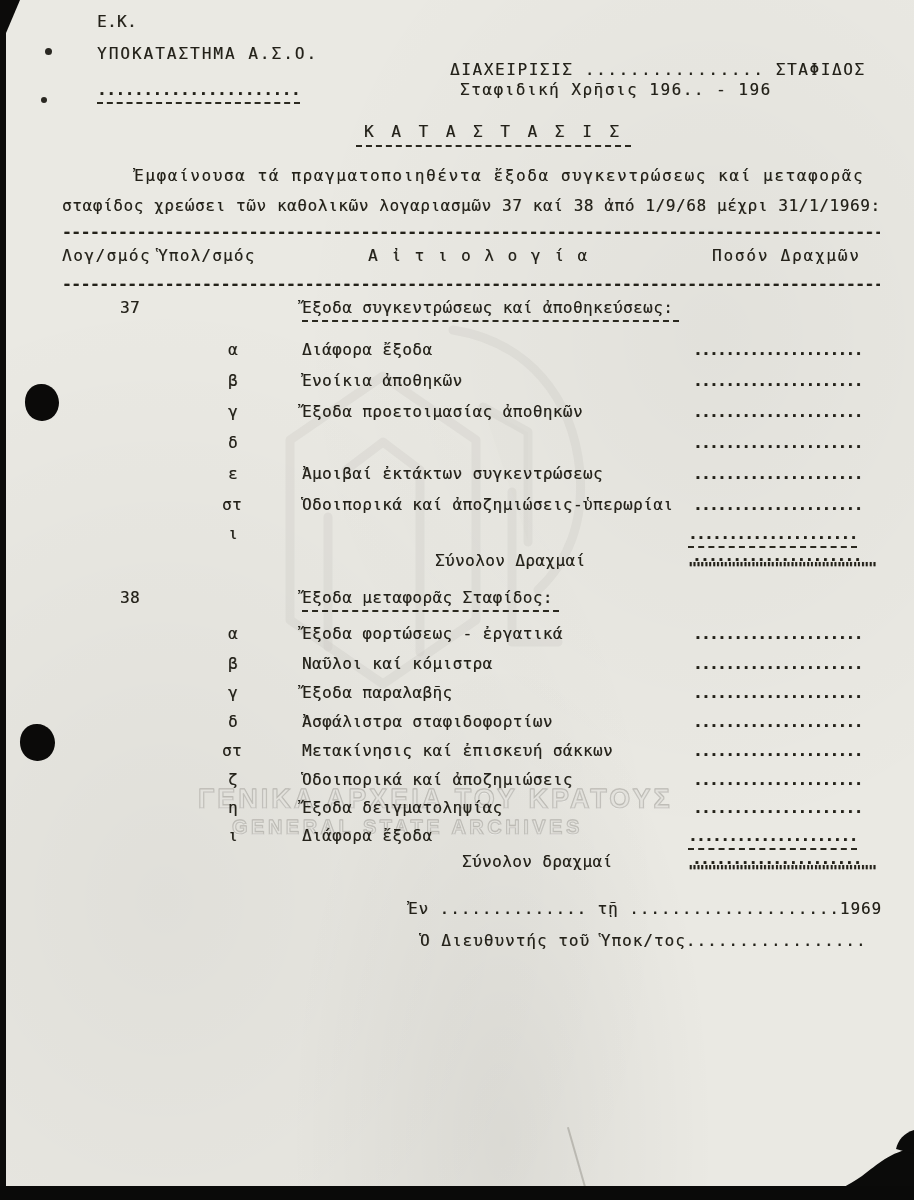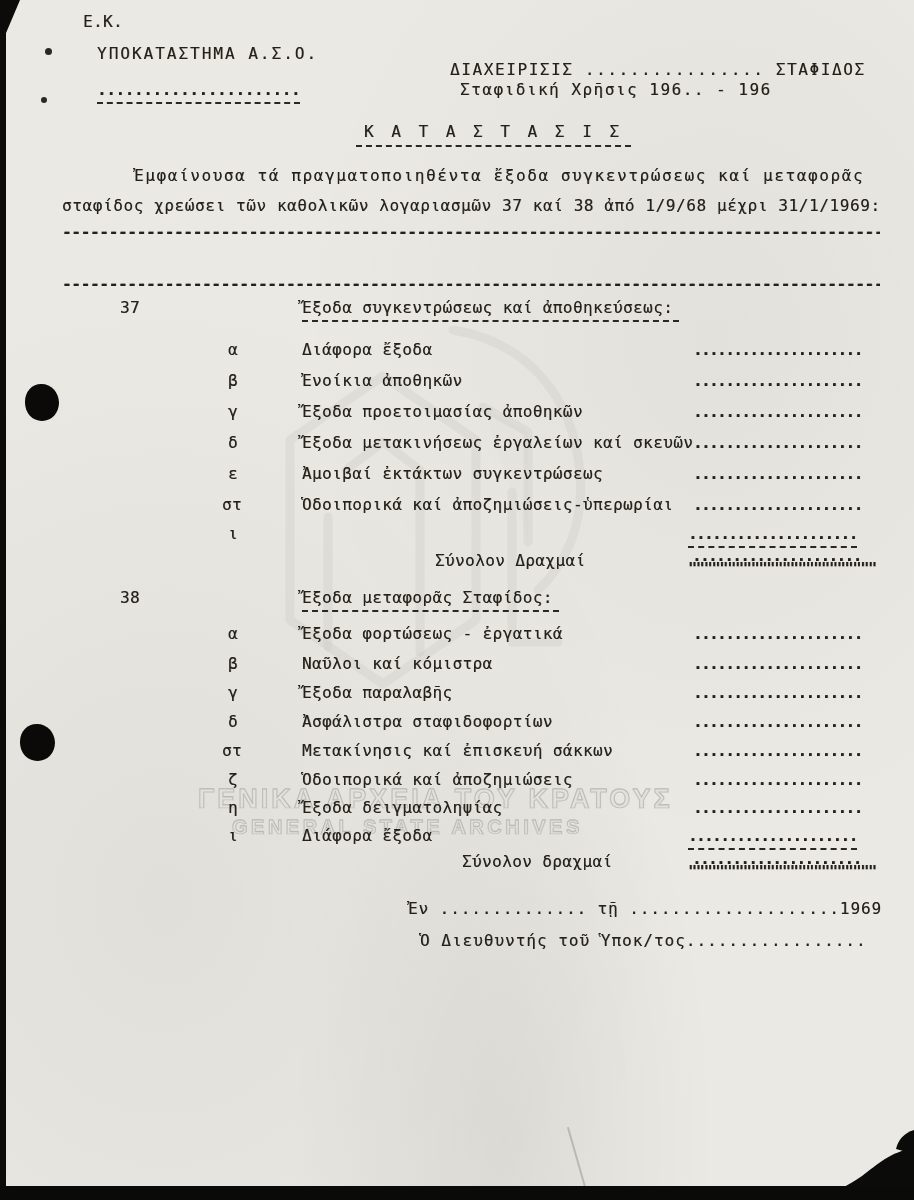--- a/index.html
+++ b/index.html
@@ -73,33 +73,39 @@
       <path d="M62,128 L155,64 L248,128 L248,308 L155,372 L62,308 Z"></path>
       <path d="M118,158 L155,130 L192,158 L192,340"></path>
       <path d="M100,205 L100,335 M208,205 M284,180 L284,330 L330,330"></path>
       <path d="M255,95 L300,120 L300,230" fill="rgba(205,204,198,0.12)"></path>
     </g>
   </svg>
 
   <div class="wm-line" style="left:198px;top:784px;font-size:27px;letter-spacing:3px;">ΓΕΝΙΚΑ ΑΡΧΕΙΑ ΤΟΥ ΚΡΑΤΟΥΣ</div>
   <div class="wm-line" style="left:232px;top:816px;font-size:20px;letter-spacing:3.5px;">GENERAL STATE ARCHIVES</div>
 
-  <div class="tw" style="left:83px;top:12px;">Ε.Κ.</div>
+  <div class="tw" style="left:97px;top:12px;">Ε.Κ.</div>
   <div class="tw" style="left:97px;top:44px;letter-spacing:2px;">ΥΠΟΚΑΤΑΣΤΗΜΑ Α.Σ.Ο.</div>
   <div class="tw u-dash" style="left:97px;top:80px;letter-spacing:-0.4px;font-weight:bold;">......................</div>
 
   <div class="tw hdr-sp" style="left:450px;top:48px;margin-top:12px;">ΔΙΑΧΕΙΡΙΣΙΣ ................ ΣΤΑΦΙΔΟΣ</div>
   <div class="tw" style="left:460px;top:80px;letter-spacing:1.5px;">Σταφιδική Χρῆσις 196.. - 196</div>
 
   <div class="tw title" style="left:356px;top:122px;">Κ Α Τ Α Σ Τ Α Σ Ι Σ</div>
 
   <div class="tw" style="left:134px;top:166px;letter-spacing:1.6px;">Ἐμφαίνουσα τά πραγματοποιηθέντα ἔξοδα συγκεντρώσεως καί μεταφορᾶς</div>
   <div class="tw" style="left:62px;top:196px;letter-spacing:0.6px;">σταφίδος χρεώσει τῶν καθολικῶν λογαριασμῶν 37 καί 38 ἀπό 1/9/68 μέχρι 31/1/1969:</div>
 
   <div class="sep tw" style="top:222px;">------------------------------------------------------------------------------------------</div>
+  <div class="row" style="top:246px;">
+    <span class="tw" style="left:62px;letter-spacing:1.5px;">Λογ/σμός</span>
+    <span class="tw" style="left:158px;letter-spacing:1.2px;">Ὑπολ/σμός</span>
+    <span class="tw" style="left:368px;letter-spacing:2px;">Α ἰ τ ι ο λ ο γ ί α</span>
+    <span class="tw" style="left:712px;letter-spacing:1.8px;">Ποσόν Δραχμῶν</span>
+  </div>
   <div class="sep tw" style="top:274px;">------------------------------------------------------------------------------------------</div>
 
   <div class="sec-head" style="top:298px;">
     <span class="tw acct">37</span>
     <span class="tw hd u-dash" style="padding-right:6px;">Ἔξοδα συγκεντρώσεως καί ἀποθηκεύσεως:</span>
   </div>
 
   <div class="row" style="top:340px;">
     <span class="tw letter">α</span>
     <span class="tw label">Διάφορα ἔξοδα</span>
@@ -110,21 +116,20 @@
     <span class="tw label">Ἐνοίκια ἀποθηκῶν</span>
     <span class="tw leader">.....................</span>
   </div>
   <div class="row" style="top:402px;">
     <span class="tw letter">γ</span>
     <span class="tw label">Ἔξοδα προετοιμασίας ἀποθηκῶν</span>
     <span class="tw leader">.....................</span>
   </div>
   <div class="row" style="top:433px;">
     <span class="tw letter">δ</span>
-    <span class="tw label">Ἔξοδα μετακινήσεως ἐργαλείων καί σκευῶν</span>
     <span class="tw leader">.....................</span>
   </div>
   <div class="row" style="top:464px;">
     <span class="tw letter">ε</span>
     <span class="tw label">Ἀμοιβαί ἐκτάκτων συγκεντρώσεως</span>
     <span class="tw leader">.....................</span>
   </div>
   <div class="row" style="top:495px;">
     <span class="tw letter st">στ</span>
     <span class="tw label">Ὁδοιπορικά καί ἀποζημιώσεις-ὑπερωρίαι</span>

